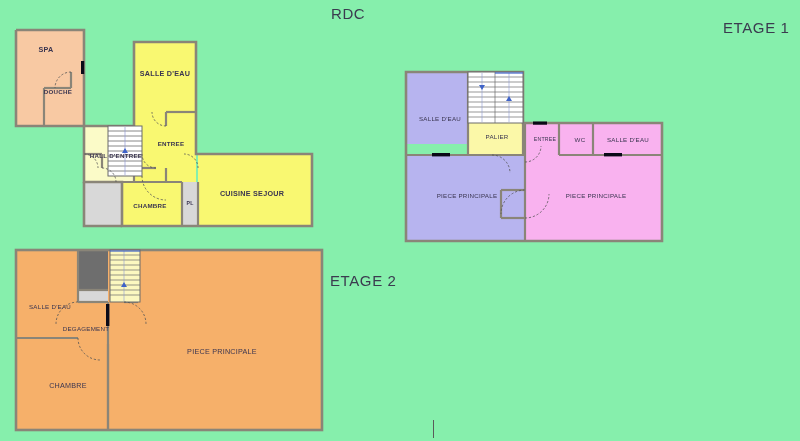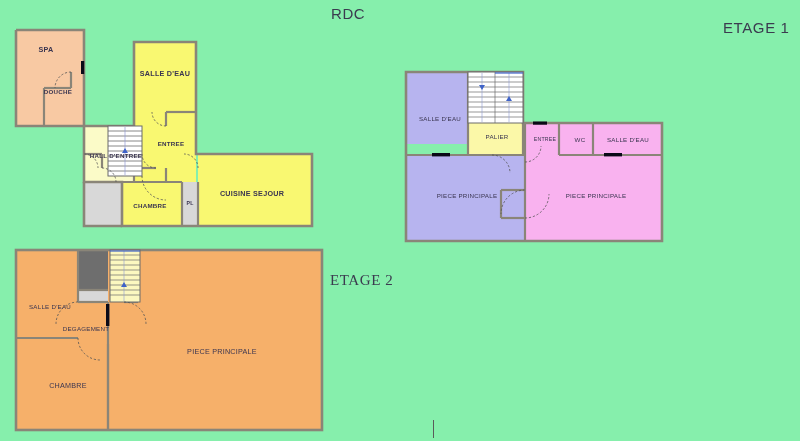--- a/index.html
+++ b/index.html
@@ -55,21 +55,21 @@
     background: #5a5a5a;
   }
 </style>
 </head>
 <body>
 
 <div id="stage">
 
   <div class="plan-title" style="left:331px; top:5px;">RDC</div>
   <div class="plan-title" style="left:723px; top:19px;">ETAGE 1</div>
-  <div class="plan-title" style="left:330px; top:272px;font-family:Liberation Serif, serif;">ETAGE 2</div>
+  <div class="plan-title" style="left:330px; top:272px;">ETAGE 2</div>
 
   <div class="plan" style="left:14px; top:28px;font-weight:bold;">
     <svg width="300" height="200" viewBox="0 0 300 200">
       <g>
 
         <rect x="2" y="2" width="68" height="96" fill="#f8c9a3"></rect>
 
         <rect x="70" y="98" width="50" height="56" fill="#fbfbc8"></rect>
 
         <rect x="120" y="14" width="62" height="84" fill="#f9f871"></rect>

